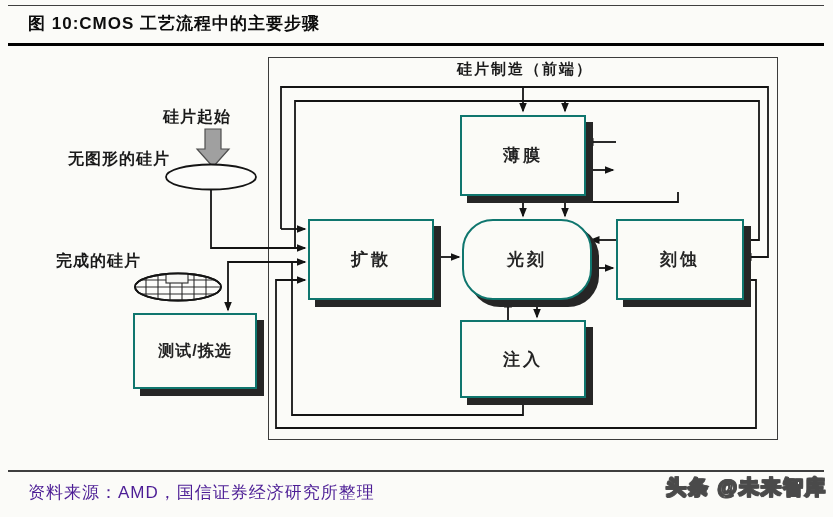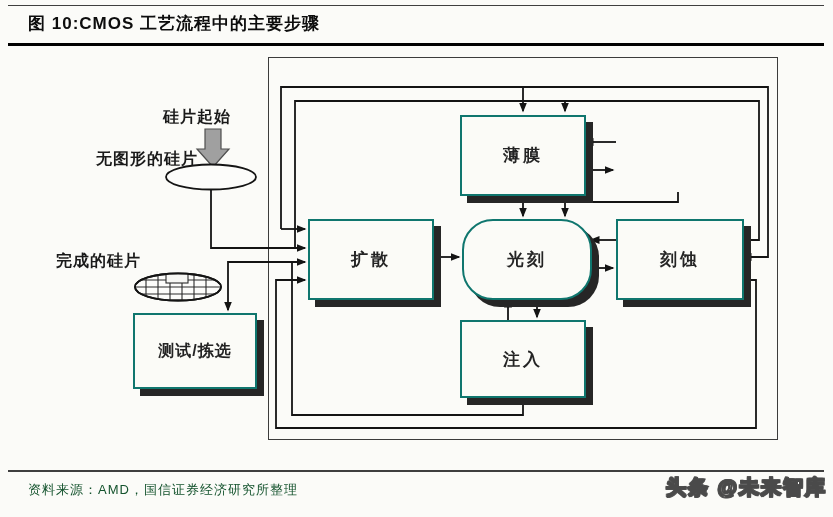--- a/index.html
+++ b/index.html
@@ -14,41 +14,42 @@
              border:1.6px solid #3c3c3c;background:transparent;}
   .outer-label{position:absolute;left:340px;top:60px;width:370px;text-align:center;
                font-size:15px;font-weight:700;letter-spacing:2px;color:#1c1c1c;}
   .pbox{position:absolute;display:flex;align-items:center;justify-content:center;
         background:#fbfbf7;border:2px solid #0f766e;
         box-shadow:7px 7px 0 0 #262626;
         font-size:17px;font-weight:700;letter-spacing:3px;color:#242424;}
   .side-label{position:absolute;font-size:16px;font-weight:700;letter-spacing:1px;
               color:#1a1a1a;white-space:nowrap;}
   svg.lines{position:absolute;left:0;top:0;width:833px;height:517px;}
-  .src-note{position:absolute;left:28px;top:481px;font-size:13px;letter-spacing:1px;
-            color:#14532d;}
+  .src-note{position:absolute;left:28px;top:481px;font-size:17px;letter-spacing:1px;
+            color:#4c1d95;}
   .watermark{position:absolute;right:6px;top:474px;font-size:20px;font-weight:700;
              letter-spacing:2px;color:#fdfdfa;
              -webkit-text-stroke:1.6px #4a4a4a;
              text-shadow:1px 1px 0 #5a5a5a,-1px -1px 0 #5a5a5a,1px -1px 0 #5a5a5a,
                          -1px 1px 0 #5a5a5a,0 1px 0 #5a5a5a,0 -1px 0 #5a5a5a,
                          1px 0 0 #5a5a5a,-1px 0 0 #5a5a5a;}
 </style>
 </head>
 <body>
 
 <div class="page">
 
   <div class="rule" style="left:8px;top:5px;width:816px;height:1px;"></div>
   <div class="fig-title">
     <span class="t-label">图 10:</span><span>CMOS 工艺流程中的主要步骤</span>
   </div>
   <div class="rule" style="left:8px;top:43px;width:816px;height:2.5px;background:#000;"></div>
 
   <div class="outer-box"></div>
+  <div class="outer-label">硅片制造（前端）</div>
 
   <svg class="lines" viewBox="0 0 833 517">
     <defs>
       <marker id="ah" viewBox="0 0 10 8" refX="8.5" refY="4" markerWidth="10" markerHeight="8" orient="auto" markerUnits="userSpaceOnUse">
         <path d="M0,0 L10,4 L0,8 Z" fill="#141414"></path>
       </marker>
       <clipPath id="waferClip">
           <ellipse cx="178" cy="287" rx="43" ry="13.5"></ellipse>
         </clipPath>
     </defs>
@@ -113,20 +114,20 @@
     <span>刻蚀</span>
   </div>
   <div class="pbox" style="left:460px;top:320px;width:122px;height:74px;">
     <span>注入</span>
   </div>
   <div class="pbox" style="left:133px;top:313px;width:120px;height:72px;font-size:16px;letter-spacing:1px;">
     <span>测试/拣选</span>
   </div>
 
   <div class="side-label" style="left:163px;top:107px;">硅片起始</div>
-  <div class="side-label" style="left:68px;top:149px;margin-left:28px;">无图形的硅片</div>
+  <div class="side-label" style="left:68px;top:149px;">无图形的硅片</div>
   <div class="side-label" style="left:56px;top:251px;">完成的硅片</div>
 
   <div class="rule" style="left:8px;top:470px;width:816px;height:1.5px;"></div>
   <div class="src-note">资料来源：AMD，国信证券经济研究所整理</div>
   <div class="watermark">头条 @未来智库</div>
 
 </div>
 
 </body></html>

